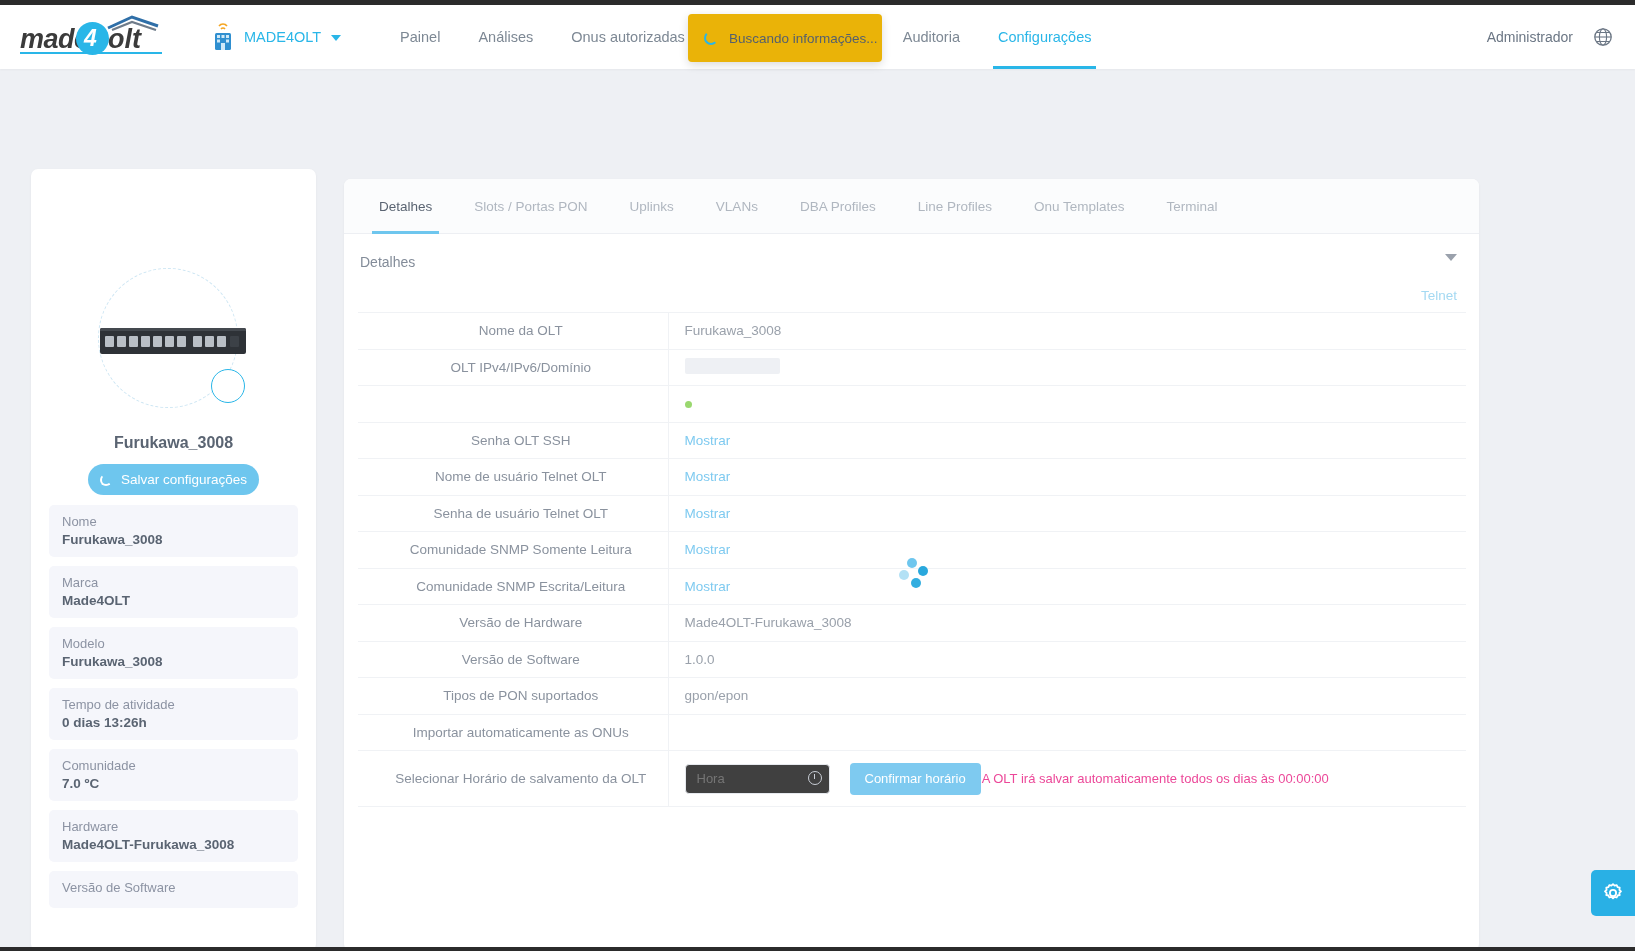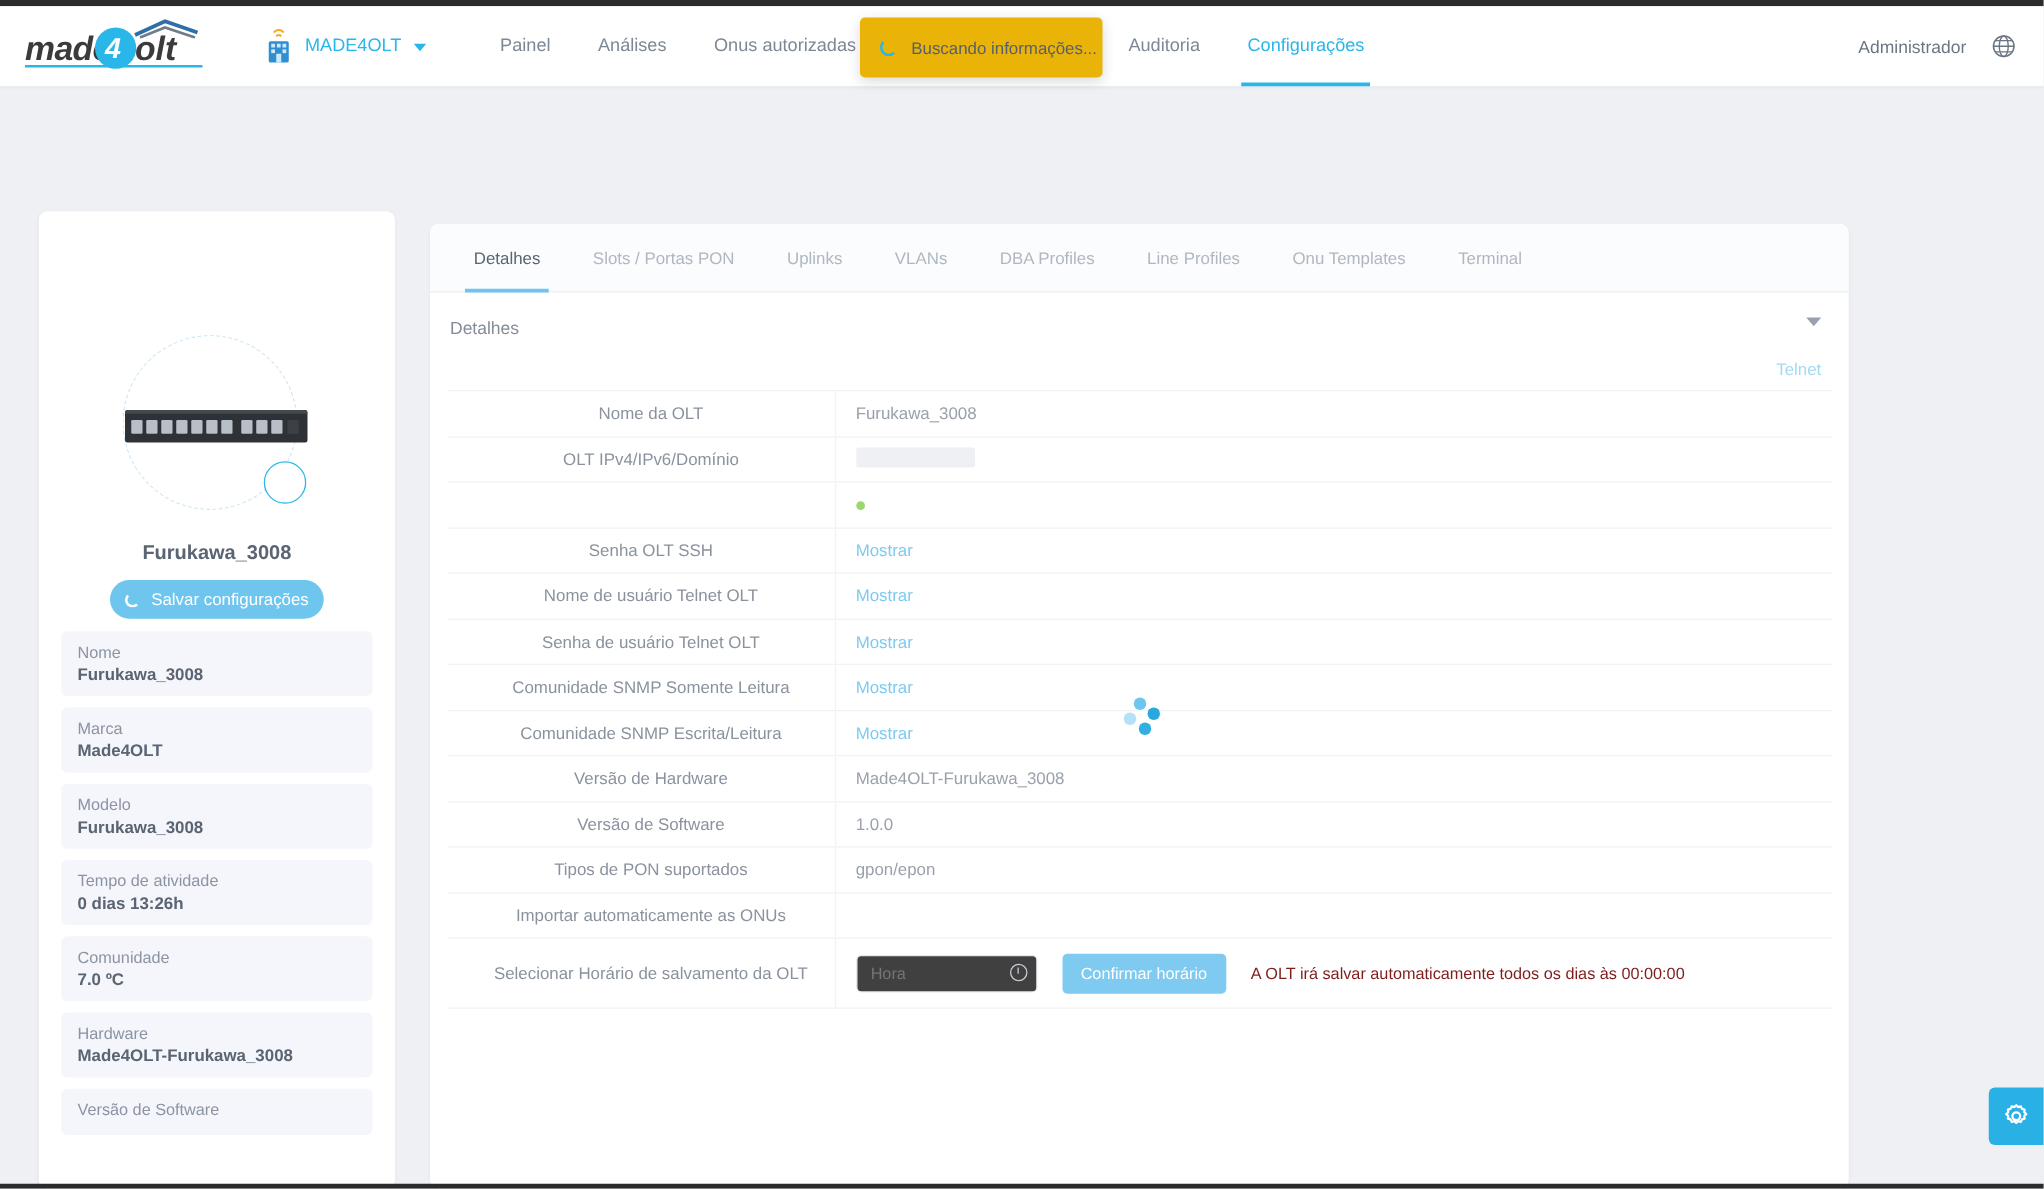--- a/index.html
+++ b/index.html
@@ -240,21 +240,21 @@
   }
   .clock-icon::after {
     content: ""; position: absolute; left: 5px; top: 2.5px;
     width: 1.2px; height: 5px; background: #c9ced6;
   }
   .confirm-btn {
     margin-left: 20px; height: 32px; padding: 0 15px; border: none;
     border-radius: 4px; background: #7ecaf0; color: #fff; font-size: 13px;
     cursor: pointer; font-family: "Liberation Sans", sans-serif;
   }
-  .hint-text { margin-left: 20px; font-size: 13px; color: #7f1d1d; }
+  .hint-text { margin-left: 1px; font-size: 13px; color: #ec4899; }
 
   
   .loader {
     position: absolute; left: 898px; top: 558px; width: 34px; height: 34px;
     z-index: 10;
   }
   .loader i {
     position: absolute; width: 10px; height: 10px; border-radius: 50%;
     display: block;
   }

